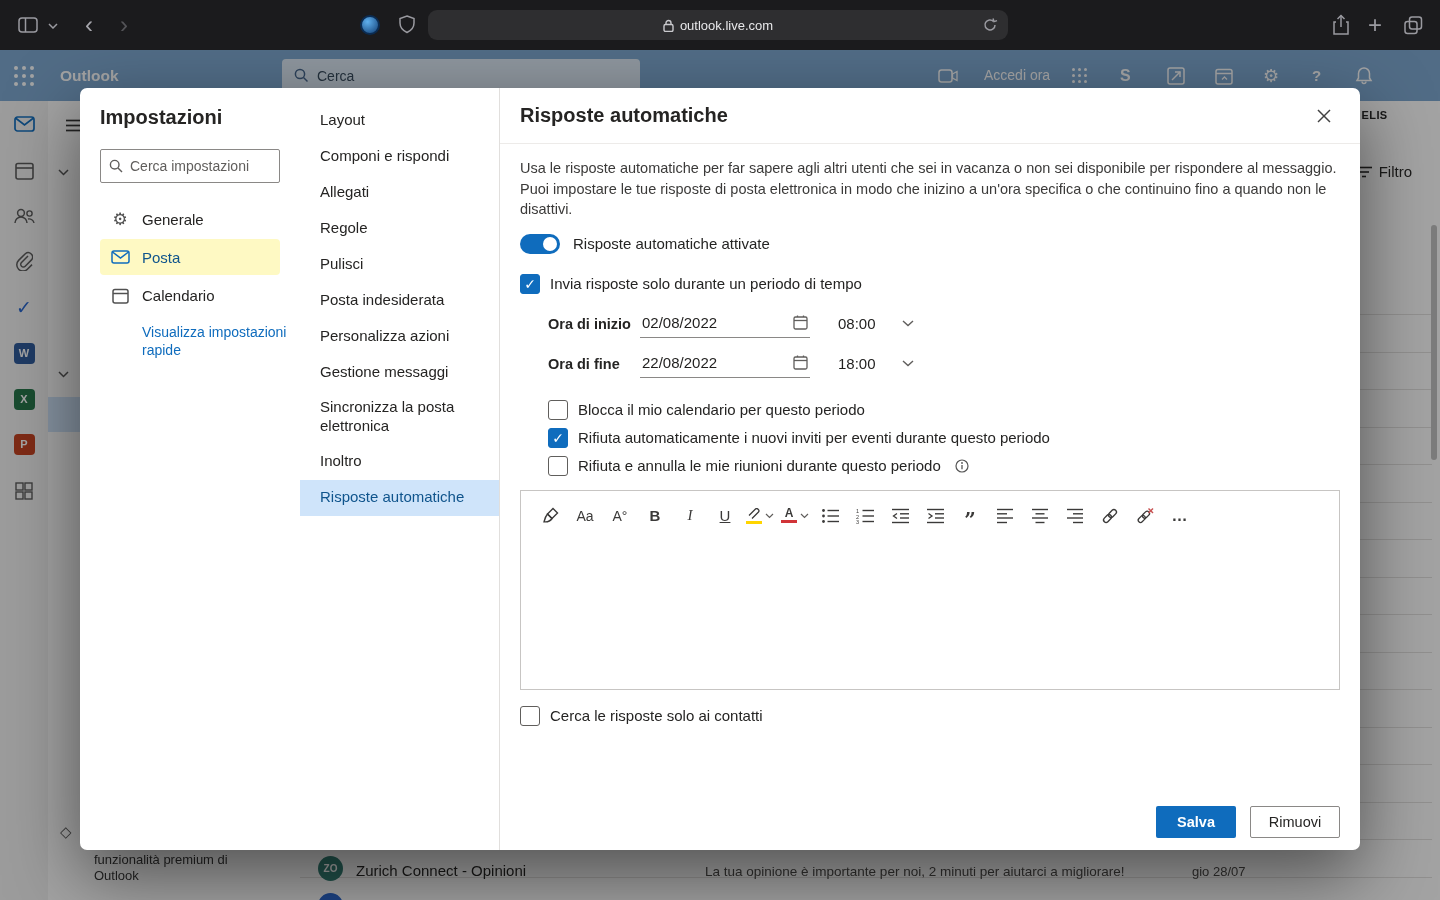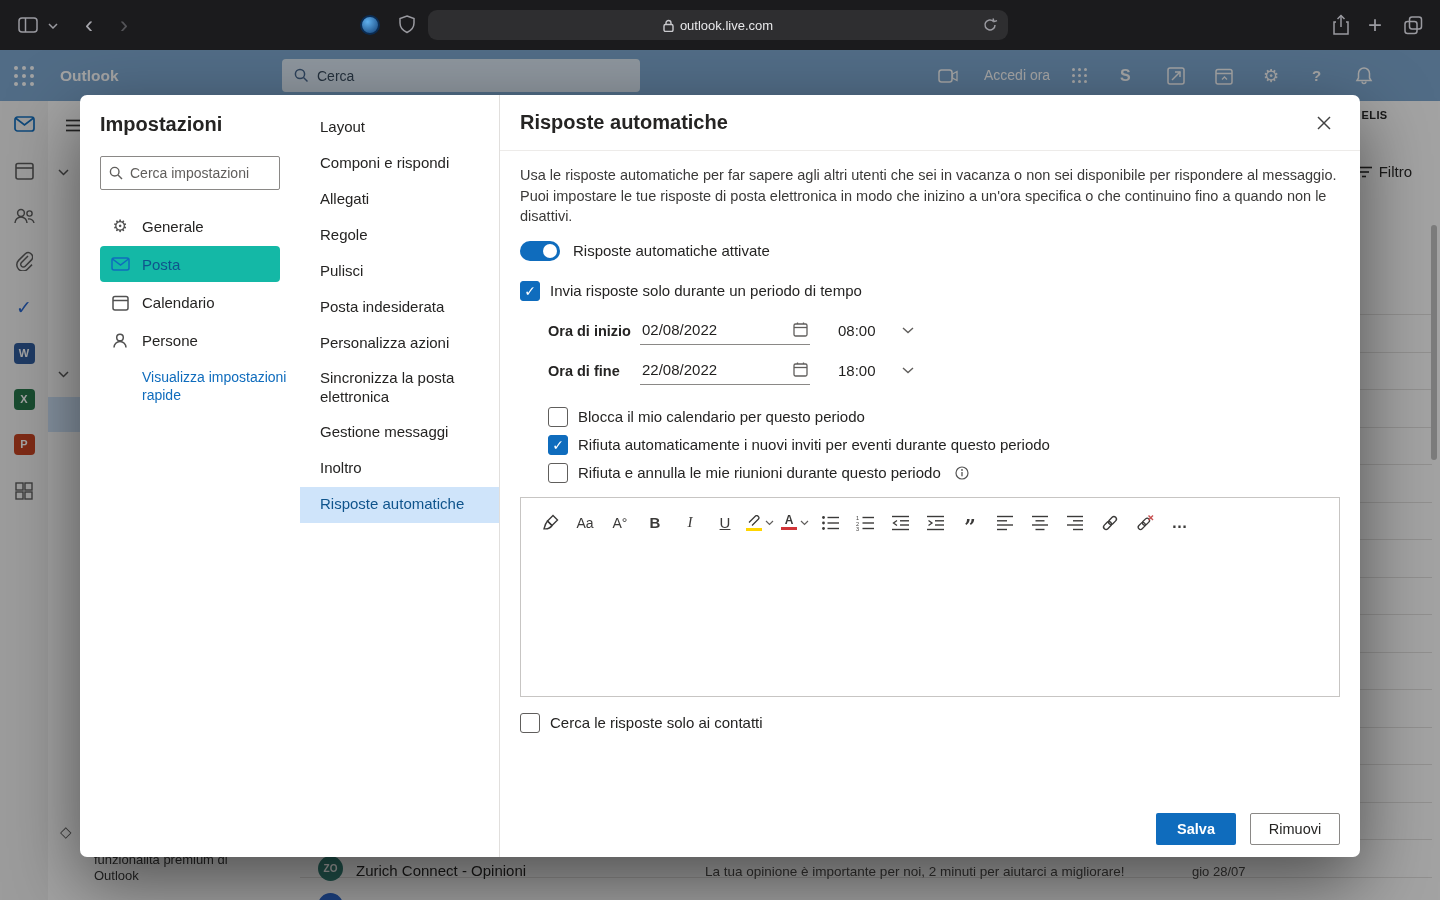--- a/index.html
+++ b/index.html
@@ -49,32 +49,32 @@
   .mailrow-avatar { position:absolute; width:25px; height:25px; border-radius:50%; color:#fff; font-size:10px; font-weight:700;
                     display:flex; align-items:center; justify-content:center; }
   .row-sender { position:absolute; left:308px; top:761px; font-size:15px; color:#201f1e; }
   .row-preview { position:absolute; left:657px; top:763px; font-size:13.5px; color:#484644; }
   .row-date { position:absolute; left:1144px; top:763px; font-size:13px; color:#484644; }
 
   
   .dim { position:absolute; top:50px; left:0; right:0; bottom:0; background:rgba(12,12,12,.38); z-index:5; }
 
   
-  .modal { position:absolute; left:80px; top:95px; width:1280px; height:762px; background:#fff; border-radius:7px;
+  .modal { position:absolute; left:80px; top:88px; width:1280px; height:762px; background:#fff; border-radius:7px;
            box-shadow:0 25px 70px rgba(0,0,0,.5); z-index:10; display:flex; overflow:hidden; }
 
   .col-nav { width:220px; padding:18px 20px 0; flex-shrink:0; }
   .settings-title { font-size:20px; font-weight:700; color:#252423; }
   .settings-search { margin-top:20px; height:34px; border:1px solid #8a8886; border-radius:2px; display:flex; align-items:center; padding:8px 8px; gap:7px; }
   .settings-search input { border:none; outline:none; width:100%; font-size:14px; color:#252423; font-family:inherit; }
   .settings-search input::placeholder { color:#605e5c; }
   .nav-list { margin-top:18px; display:flex; flex-direction:column; gap:2px; }
   .nav-item { height:36px; display:flex; align-items:center; gap:12px; padding:0 10px; border-radius:4px; font-size:15px; color:#252423; }
   .nav-item .nico { width:20px; display:flex; justify-content:center; color:#515151; }
-  .nav-item.selected { background:#14b8a6; color:#0f548c; }
+  .nav-item.selected { background:#fef9c3; color:#0f548c; }
   .nav-item.selected .nico { color:#0f6cbd; }
   .quick-link { margin-top:10px; margin-left:42px; width:150px; font-size:14px; color:#0f6cbd; line-height:1.3; cursor:pointer; }
 
   .col-sections { width:200px; padding-top:14px; border-right:1px solid #e1dfdd; flex-shrink:0; }
   .sec-item { padding:8px 20px; min-height:36px; display:flex; align-items:center; font-size:15px; color:#252423; line-height:1.25; }
   .sec-item.selected { background:#cfe4fa; color:#0f548c; }
 
   .col-panel { flex:1; position:relative; display:flex; flex-direction:column; }
   .panel-header { height:56px; display:flex; align-items:center; padding:0 20px; border-bottom:1px solid #edebe9; flex-shrink:0; }
   .panel-title { font-size:20px; font-weight:700; color:#252423; }
@@ -370,43 +370,34 @@
         </div>
         <div class="nav-item">
           <span class="nico">
             <svg width="17" height="17">
                 <rect x="1" y="2.5" width="15" height="13.5" rx="2" fill="none" stroke="currentColor" stroke-width="1.5"></rect>
                 <line x1="1" y1="6.5" x2="16" y2="6.5" stroke="currentColor" stroke-width="1.5"></line>
               </svg>
           </span>
           <span>Calendario</span>
         </div>
-        <div class="nav-item">
-          <span class="nico">
-            <svg width="18" height="15">
-                <circle cx="9" cy="4.5" r="3.3" fill="none" stroke="currentColor" stroke-width="1.5"></circle>
-                <path d="M3 14.5 a6 6 0 0 1 12 0" fill="none" stroke="currentColor" stroke-width="1.5"></path>
-              </svg>
-          </span>
-          <span>Persone</span>
-        </div>
       </div>
       <div class="quick-link">Visualizza impostazioni rapide</div>
     </div>
 
     <div class="col-sections">
       <div class="sec-item">Layout</div>
       <div class="sec-item">Componi e rispondi</div>
       <div class="sec-item">Allegati</div>
       <div class="sec-item">Regole</div>
       <div class="sec-item">Pulisci</div>
       <div class="sec-item">Posta indesiderata</div>
       <div class="sec-item">Personalizza azioni</div>
+      <div class="sec-item">Gestione messaggi</div>
       <div class="sec-item">Sincronizza la posta elettronica</div>
-      <div class="sec-item">Gestione messaggi</div>
       <div class="sec-item">Inoltro</div>
       <div class="sec-item selected">Risposte automatiche</div>
     </div>
 
     <div class="col-panel">
       <div class="panel-header">
         <span class="panel-title">Risposte automatiche</span>
         <span class="close-btn">
           <svg width="14" height="14">
               <line x1="1" y1="1" x2="13" y2="13" stroke="#424242" stroke-width="1.5"></line>

